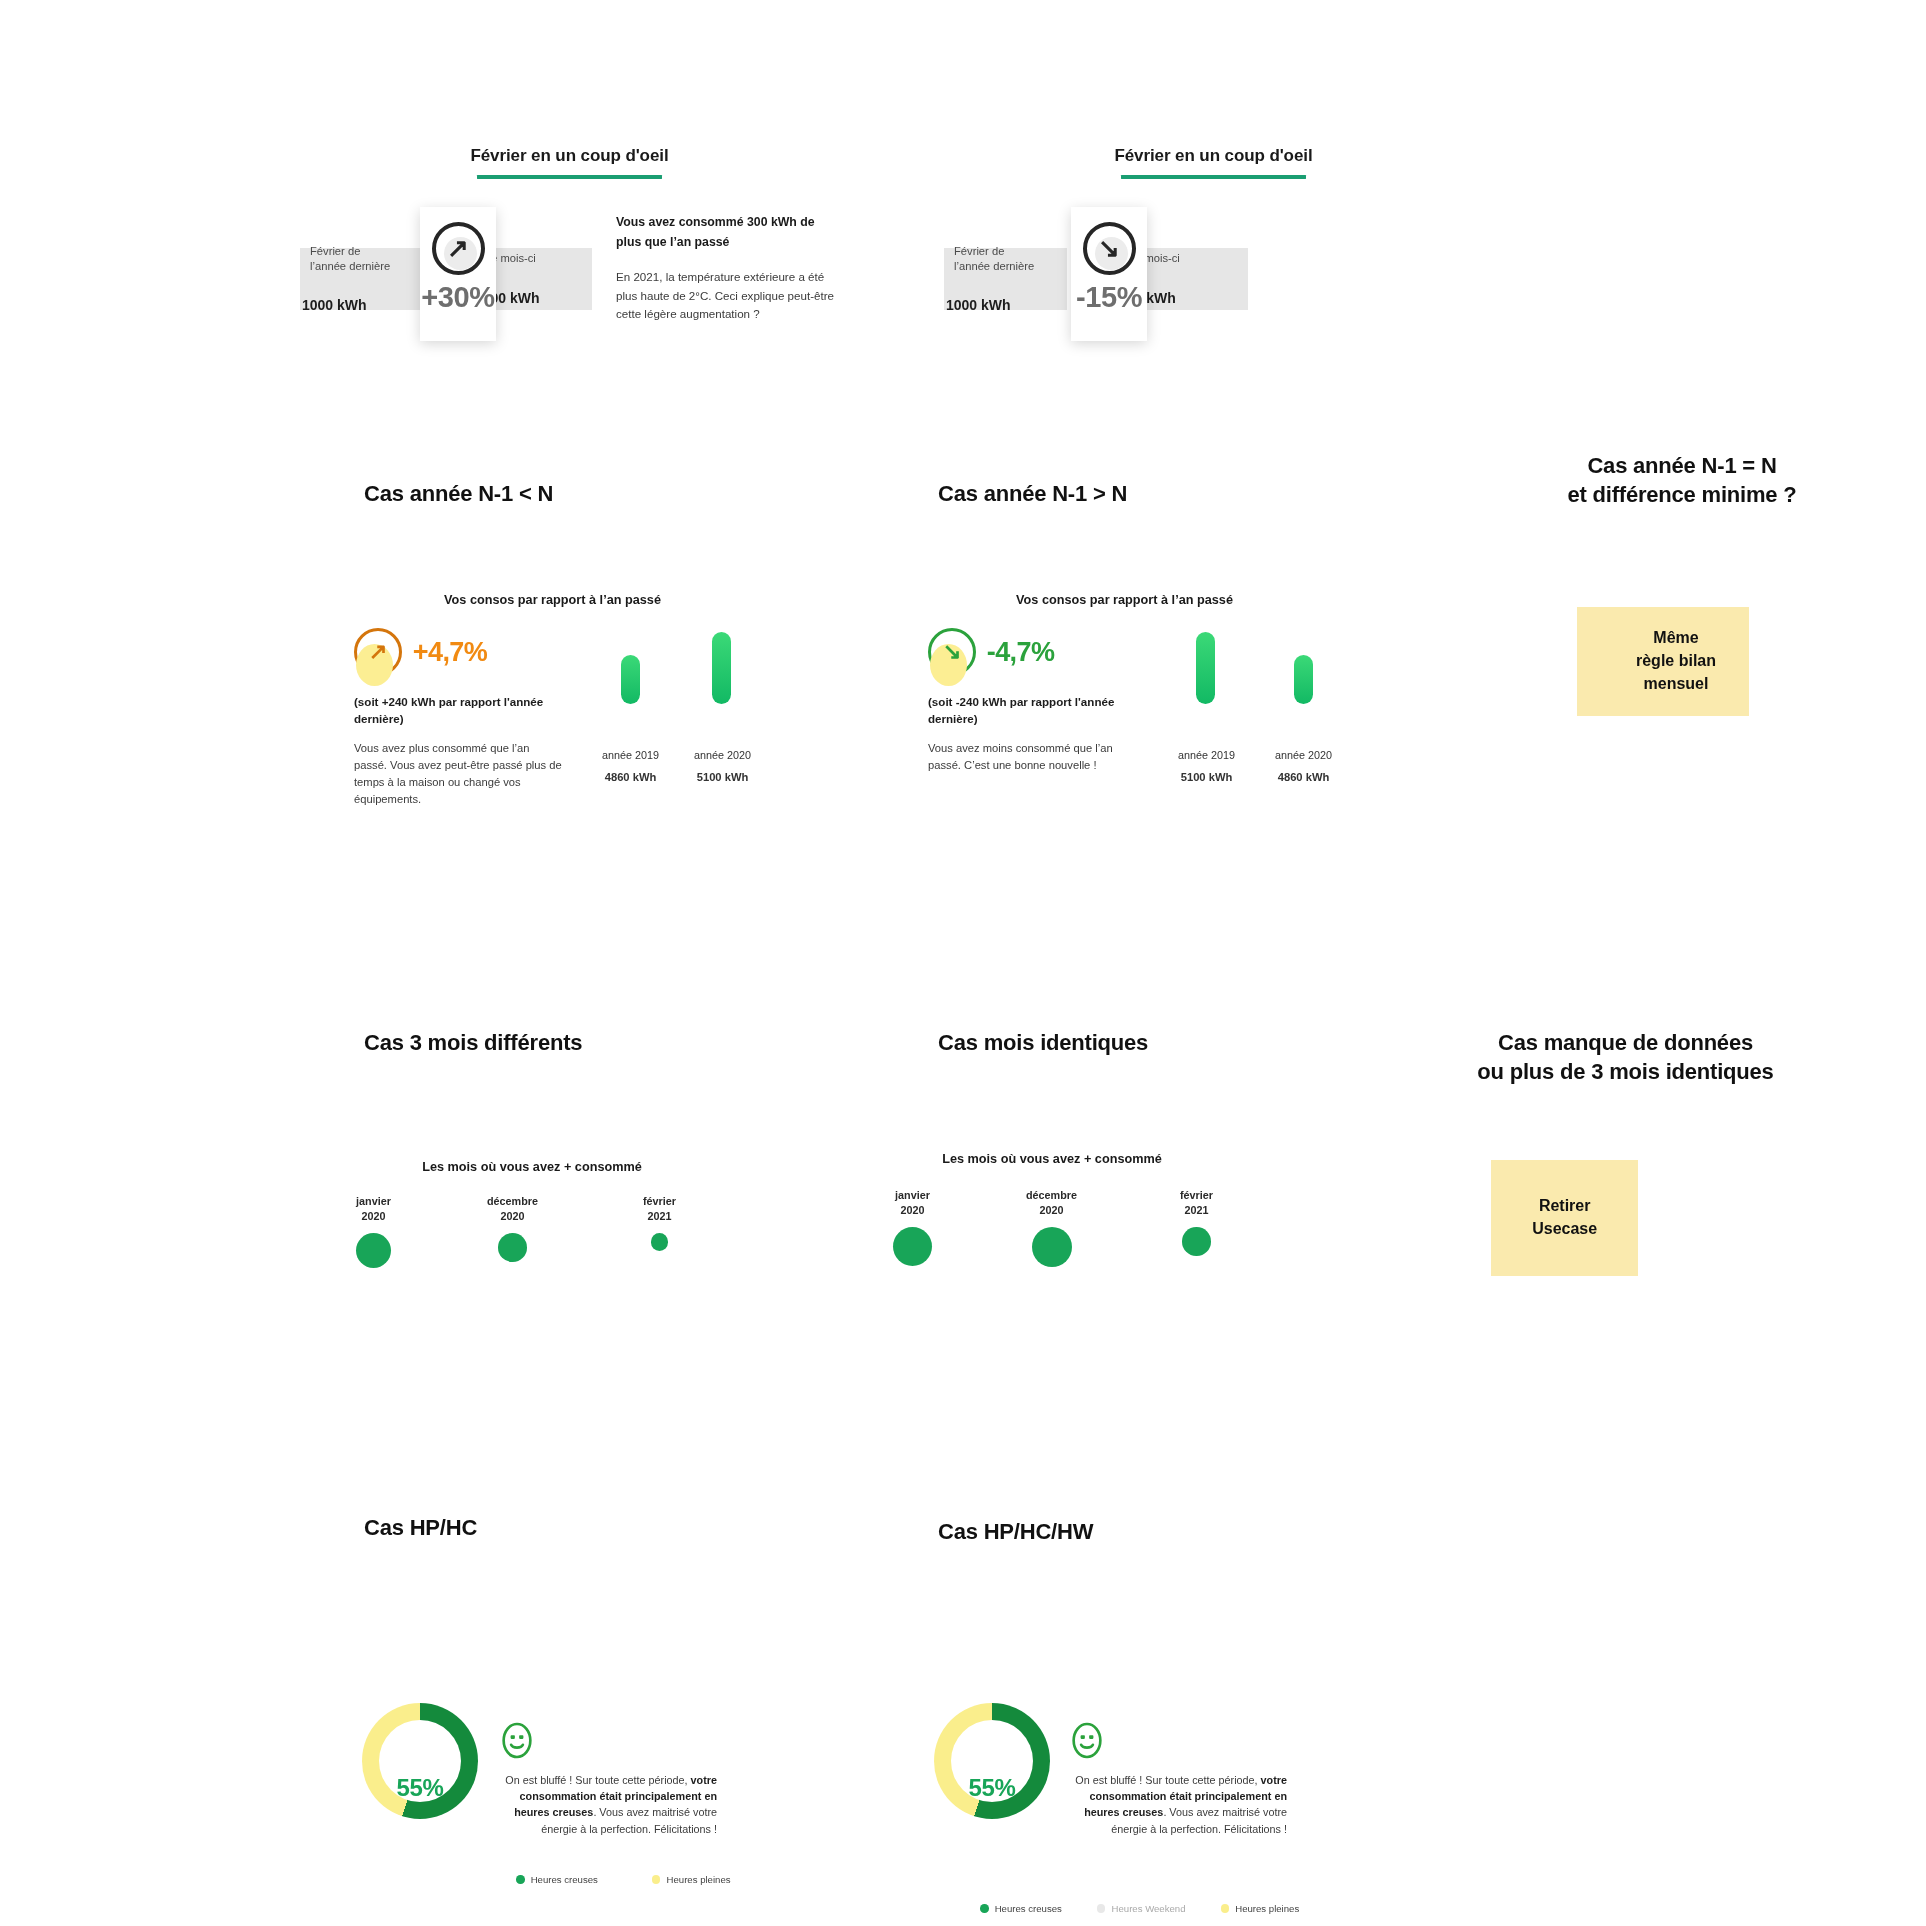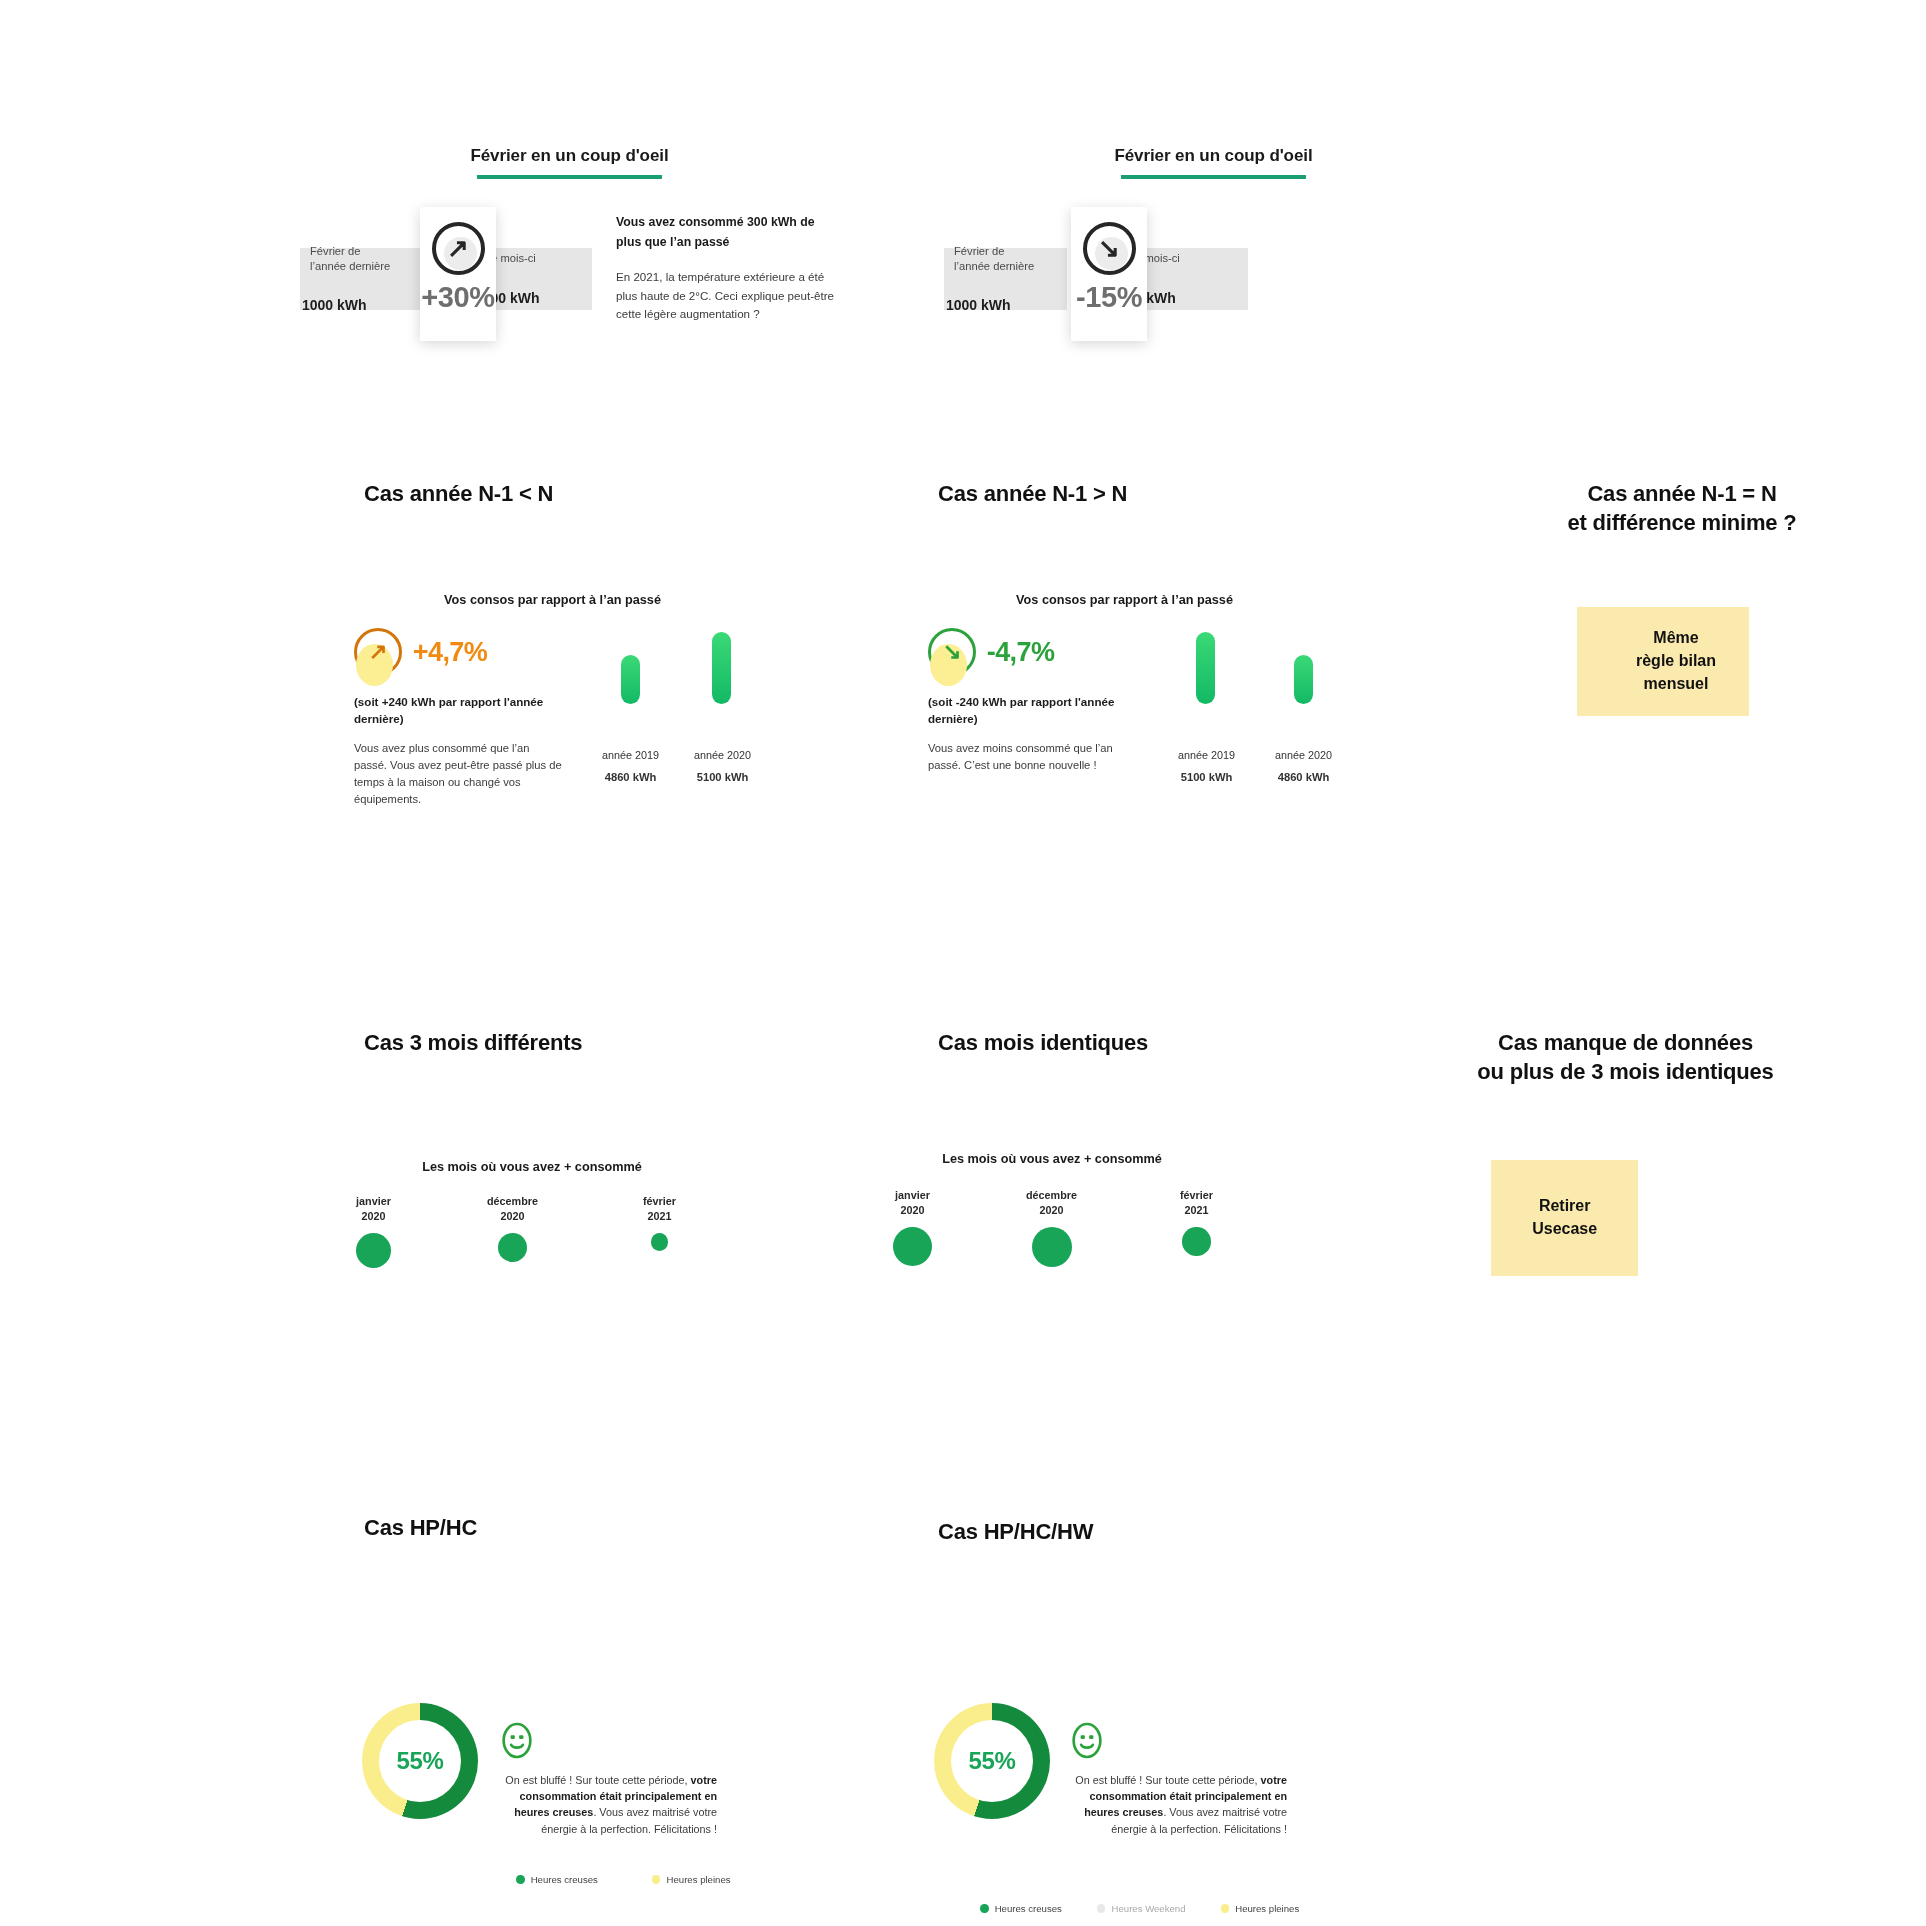--- a/index.html
+++ b/index.html
@@ -89,21 +89,21 @@
   .month-name{font-size:10.8px;font-weight:700;color:#2a2a2a;line-height:1.36;}
   .month-dot{border-radius:50%;background:#18a558;margin:10px auto 0 auto;}
   .donut-wrap{position:absolute;width:116px;height:116px;}
   .bulb{
     position:absolute;left:50%;top:15.4px;transform:translateX(-50%);
     width:89px;height:127px;opacity:1;
   }
   .donut{position:absolute;left:0;top:0;width:116px;height:116px;border-radius:50%;}
   .donut-hole{
     position:absolute;left:17px;top:17px;width:82px;height:82px;border-radius:50%;
-    background:#ffffff;display:flex;align-items:center;justify-content:center;
+    background:#ffffff;display:flex;align-items:flex-end;justify-content:center;
   }
   .donut-pct{font-size:24px;font-weight:700;letter-spacing:-0.4px;}
   .face{position:absolute;width:32px;height:39px;}
   .hp-text{position:absolute;font-size:10.8px;color:#3b3b3b;line-height:1.50;text-align:right;}
   .hp-text b{font-weight:700;color:#1d1d1d;}
   .legend{position:absolute;display:flex;align-items:center;padding-left:15px;}
   .legend-item{display:flex;align-items:center;margin-right:27px;}
   .legend-dot{width:8.5px;height:8.5px;border-radius:50%;margin-right:6.2px;}
   .legend-txt{font-size:9.6px;color:#444444;white-space:nowrap;}
 </style>
@@ -163,21 +163,21 @@
         <span class="arrow-glyph" style="position:relative;z-index:1;">↘</span>
       </div>
       <div class="pct-big">-15%</div>
     </div>
 
   </div>
 </div>
 
 <div class="case-title" style="left:364px;top:480px;width:347px;">Cas année N-1 &lt; N</div>
 <div class="case-title" style="left:938px;top:480px;width:347px;">Cas année N-1 &gt; N</div>
-<div class="case-title center" style="left:1497px;top:480px;width:370px;white-space:pre-line;">Cas année N-1 = N
+<div class="case-title center" style="left:1497px;top:452px;width:370px;white-space:pre-line;">Cas année N-1 = N
 et différence minime ?</div>
 
 <div class="widget-title" style="left:360px;top:593px;width:385px;">Vos consos par rapport à l’an passé</div>
 <div class="trend-row" style="left:354px;top:628px;">
   <div class="trend-icon" style="border:3.5px solid #D4750C;color:#D4750C;">
     <span style="position:absolute;width:37px;height:42px;border-radius:50%;background:#FCEE93;left:-0.8px;top:13px;z-index:0;"></span>
     <span style="position:relative;z-index:1;">↗</span>
   </div>
   <div class="trend-pct" style="color:#F18A12;">+4,7%</div>
 </div>

